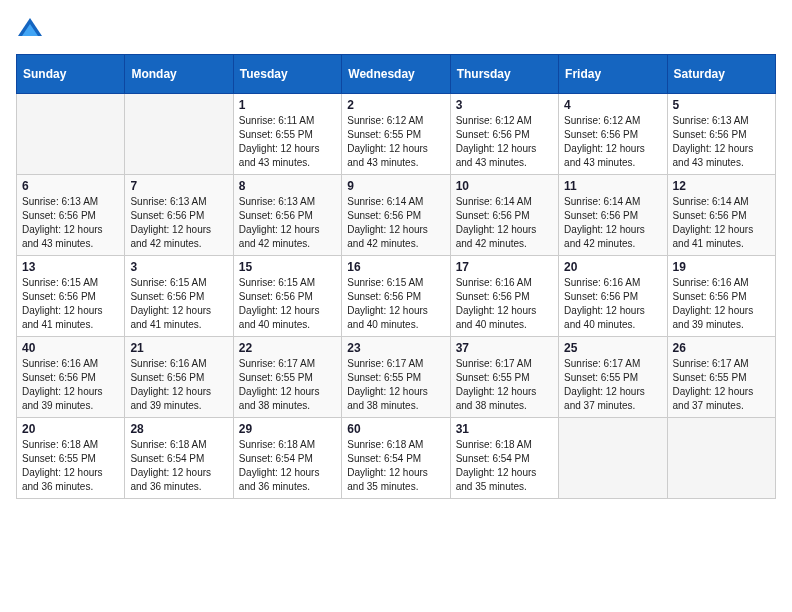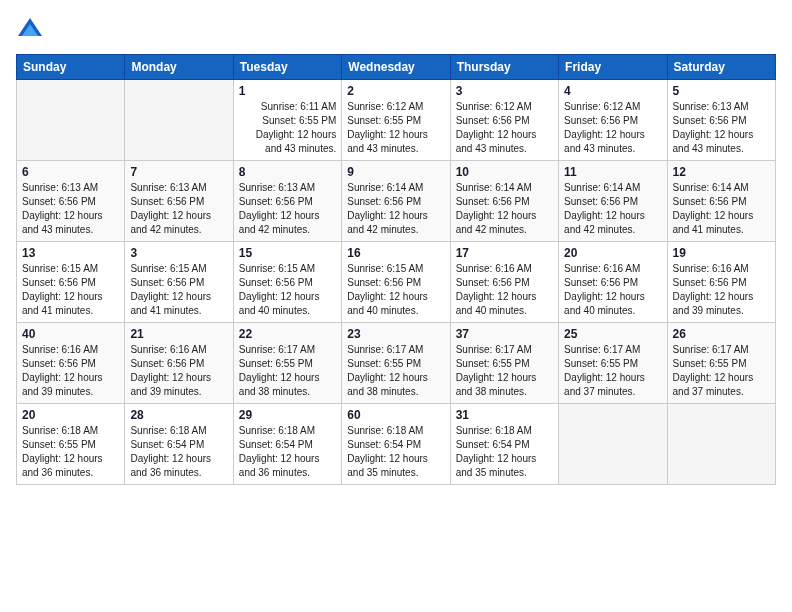--- a/index.html
+++ b/index.html
@@ -55,21 +55,21 @@
     }
     .calendar {
       width: 100%;
       border-collapse: collapse;
       font-size: 10.5px;
     }
     .calendar th {
       background-color: #1565c0;
       color: #fff;
       text-align: left;
-      padding: 5px 6px;
+      padding: 12px 6px;
       font-size: 12px;
       font-weight: bold;
       border: 1px solid #0d47a1;
     }
     .calendar td {
       vertical-align: top;
       padding: 4px 5px;
       border: 1px solid #ccc;
       width: 108px;
       min-height: 70px;
@@ -125,21 +125,21 @@
         <th>Friday</th>
         <th>Saturday</th>
       </tr>
   </thead>
   <tbody id="calendar-body">
   <tr>
         <td class="empty-cell"></td>
         <td class="empty-cell"></td>
         <td>
           <span class="day-num">1</span>
-          <div class="day-detail" style="white-space: pre-line; text-align: right;">Sunrise: 6:11 AM
+          <div class="day-detail" style="white-space: pre-line;">Sunrise: 6:11 AM
 Sunset: 6:55 PM
 Daylight: 12 hours
 and 43 minutes.</div>
         </td>
         <td>
           <span class="day-num">2</span>
           <div class="day-detail" style="white-space: pre-line;">Sunrise: 6:12 AM
 Sunset: 6:55 PM
 Daylight: 12 hours
 and 43 minutes.</div>

